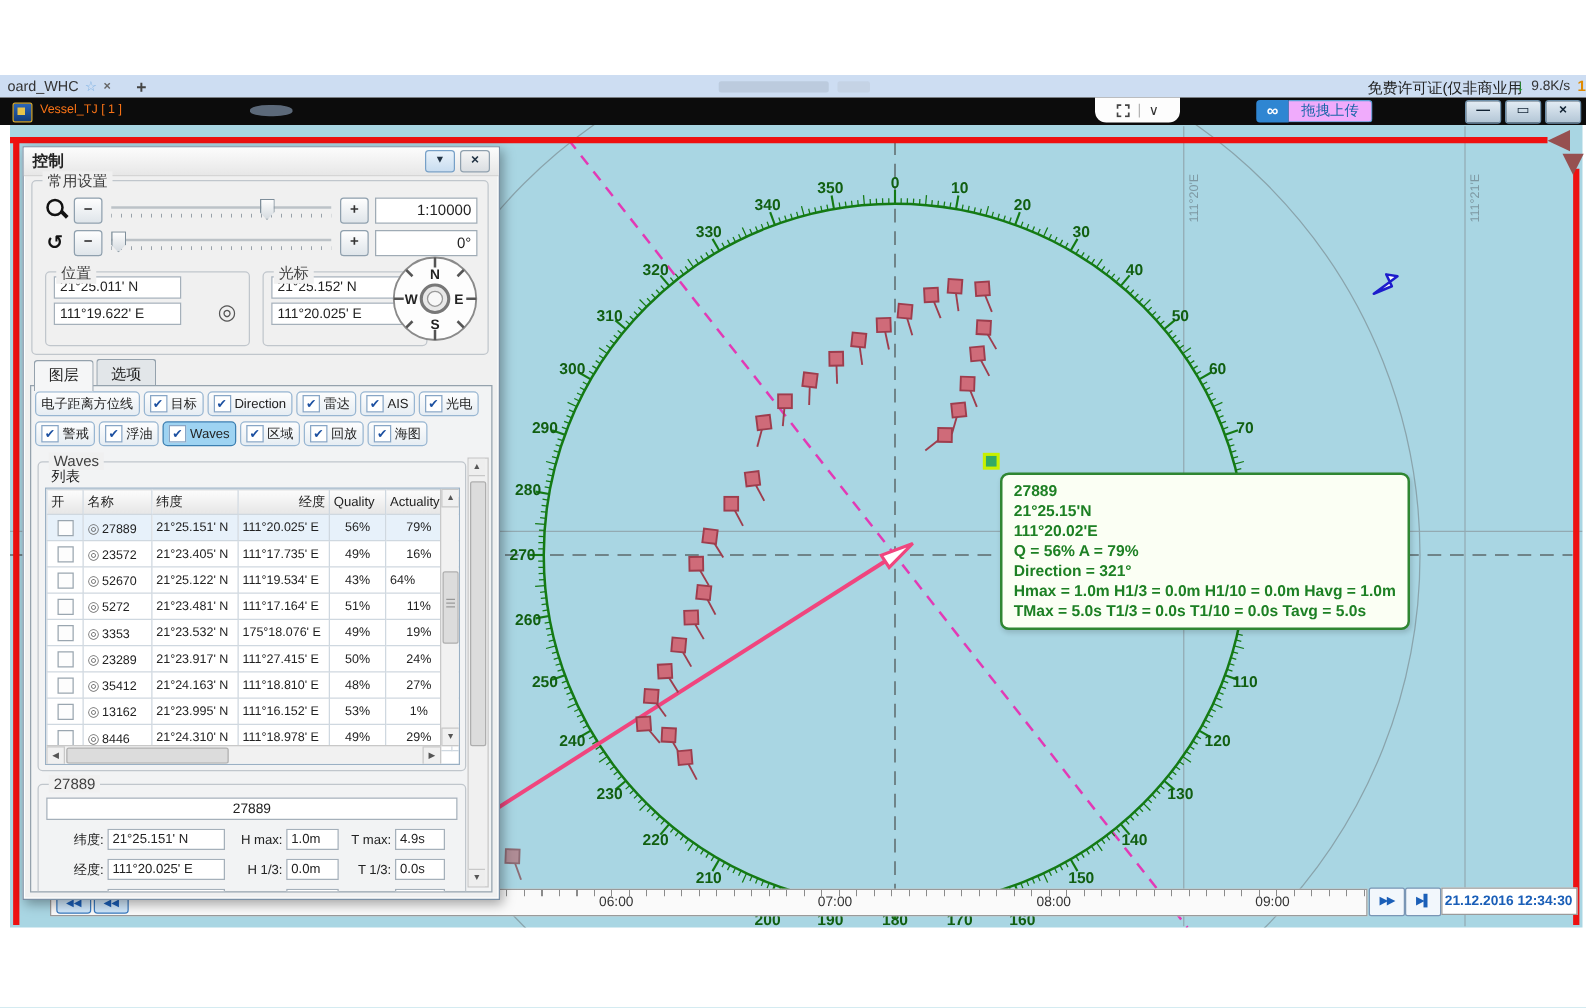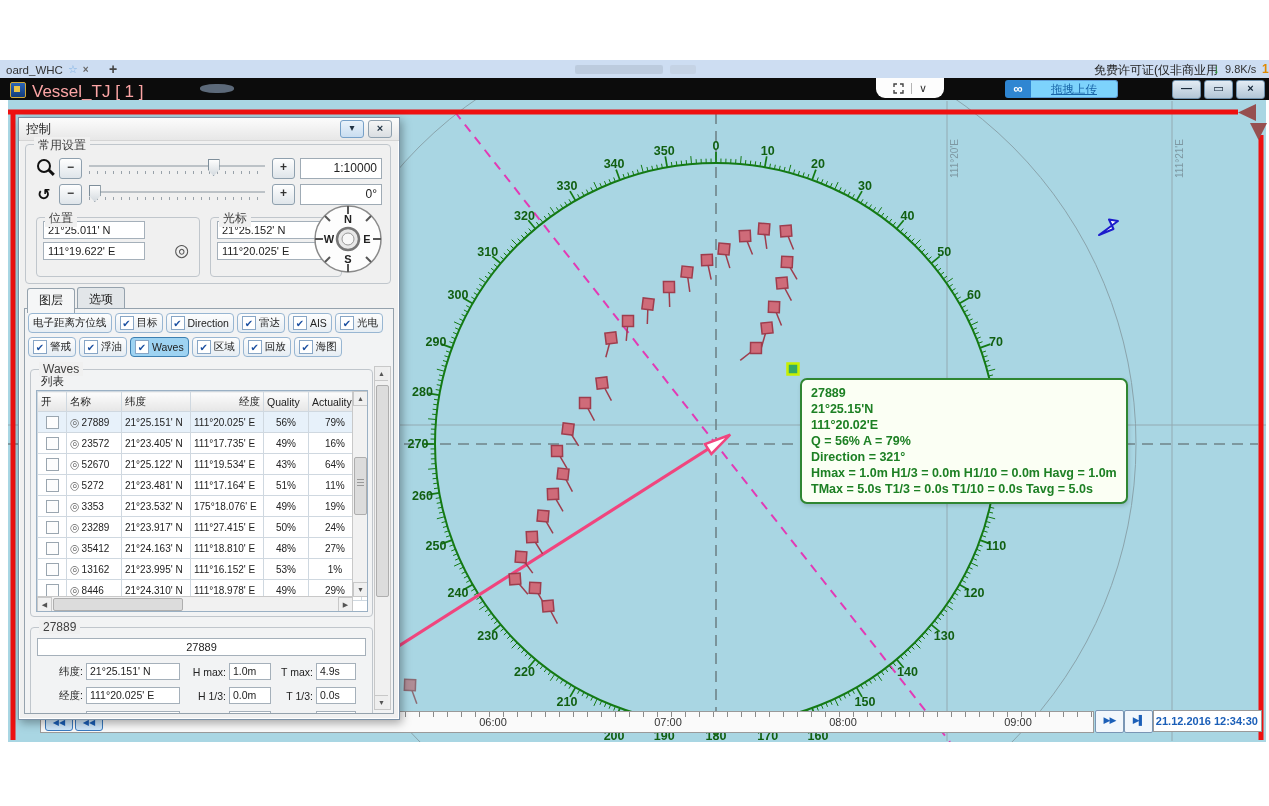--- a/index.html
+++ b/index.html
@@ -14,43 +14,43 @@
   .blur1{position:absolute;left:575px;top:5px;width:88px;height:9px;background:#b9c8da;border-radius:2px;opacity:.85;}
   .blur2{position:absolute;left:670px;top:5px;width:26px;height:9px;background:#c2cfdf;border-radius:2px;opacity:.7;}
   .license{position:absolute;left:1094px;top:2px;font-size:12px;color:#222;white-space:nowrap;}
   .dl-arrow{position:absolute;left:1213px;top:1px;color:#1f9e2c;font-weight:bold;font-size:13px;}
   .speed{position:absolute;left:1225px;top:3px;font-size:11px;color:#333;}
   .oband{position:absolute;left:1262px;top:2px;color:#e08a00;font-weight:bold;font-size:12px;}
   
   .titlebar{position:absolute;left:0;top:78px;width:1269px;height:22px;background:#0c0c0c;z-index:50;}
   .appico{position:absolute;left:10px;top:4px;width:14px;height:14px;background:linear-gradient(#2c66b8,#123c7a);border:1px solid #cfa93a;border-radius:2px;}
   .appico::after{content:"";position:absolute;left:3px;top:3px;width:6px;height:6px;background:#e8c44a;}
-  .apptitle{position:absolute;left:32px;top:4px;color:#fca5a5;font-size:17px;}
+  .apptitle{position:absolute;left:32px;top:4px;color:#f97316;font-size:10px;}
   .tbblur{position:absolute;left:200px;top:6px;width:34px;height:9px;background:#9fb6d4;border-radius:45%;opacity:.55;}
   .notch{position:absolute;left:876px;top:0;width:68px;height:20px;background:#fdfdfd;border-radius:0 0 9px 9px;display:flex;align-items:center;justify-content:center;gap:7px;color:#444;}
   .notch .sep{width:1px;height:11px;background:#b5b5b5;}
   .caret{font-size:11px;color:#333;}
   .upwrap{position:absolute;left:1005px;top:2px;height:18px;display:flex;align-items:center;}
   .upico{width:26px;height:18px;background:#2f86d2;border-radius:3px 0 0 3px;color:#fff;text-align:center;line-height:17px;font-weight:bold;font-size:13px;}
-  .uplabel{height:16px;background:#7dd3fc;border:1px solid #5f9fd6;border-left:none;border-radius:0 3px 3px 0;color:#1a66a8;font-size:11.5px;line-height:16px;padding:0 20px;text-decoration:underline;}
+  .uplabel{height:16px;background:#f0abfc;border:1px solid #5f9fd6;border-left:none;border-radius:0 3px 3px 0;color:#1a66a8;font-size:11.5px;line-height:16px;padding:0 10px;}
   .winbtns{position:absolute;right:4px;top:2px;display:flex;gap:3px;}
   .wbtn{width:27px;height:17px;background:linear-gradient(#e3ecf4,#b3c6d6);border:1px solid #6f90ab;border-radius:3px;text-align:center;line-height:15px;font-size:11px;color:#123;font-weight:bold;}
   
   #map{position:absolute;left:0;top:0;z-index:1;}
   .tl-bar{position:absolute;left:40px;top:711px;width:1052px;height:20px;background:#fafafa;border:1px solid #9a9a9a;z-index:10;}
   .tl-ticks{position:absolute;left:0;top:0;right:0;height:5px;background:repeating-linear-gradient(90deg,#8a8a8a 0 1px,transparent 1px 14px);}
   .tl-label{position:absolute;top:4px;transform:translateX(-50%);font-size:11px;color:#333;}
   .tl-btn{position:absolute;width:26px;height:14px;top:3px;background:#cfe7fb;border:1px solid #3a7bc0;border-radius:3px;color:#1b5fb8;font-size:8px;text-align:center;line-height:13px;}
   .tr-btn{position:absolute;top:710px;width:27px;height:21px;background:#f2f7fc;border:1px solid #7a96b5;border-radius:2px;color:#1b5fb8;font-size:9px;text-align:center;line-height:19px;z-index:10;letter-spacing:-1px;}
   .dtbox{position:absolute;left:1153px;top:710px;width:104px;height:20px;background:#fff;border:1px solid #9a9a9a;color:#1b5fb8;font-weight:bold;font-size:11px;text-align:right;line-height:20px;padding-right:3px;z-index:10;}
   .tooltip{position:absolute;left:800px;top:378px;width:306px;background:#fbfff4;border:2px solid #2f8632;border-radius:7px;padding:5px 9px;color:#1d8024;font-weight:bold;font-size:12.5px;line-height:1.28;z-index:20;box-shadow:1px 2px 4px rgba(0,0,0,.15);}
   
   .panel{position:absolute;left:18px;top:117px;width:380px;height:601px;background:#f0f0f0;border:1px solid #7b90a5;box-shadow:2px 3px 9px rgba(0,0,0,.35), inset 0 0 0 1px #fff;z-index:40;}
   .ptitle{height:22px;background:linear-gradient(#fcfcfc,#e7e7e7);border-bottom:1px solid #d5d5d5;display:flex;align-items:center;padding:0 7px;}
-  .ptitle .txt{font-weight:normal;font-size:12.5px;}
+  .ptitle .txt{font-weight:bold;font-size:12.5px;}
   .ptitle .sp{flex:1;}
   .tb-btn{width:22px;height:16px;border:1px solid #76a0c8;border-radius:3px;background:linear-gradient(#eaf3fb,#c9ddf0);text-align:center;line-height:14px;font-size:10px;color:#234;margin-left:4px;}
   .tb-btn.close{background:linear-gradient(#f5f5f5,#dadee2);border-color:#8fa0ae;font-weight:bold;font-size:11px;}
   .gbox{border:1px solid #c0c6cc;border-radius:4px;position:relative;background:transparent;}
   .legend{position:absolute;top:-8px;left:8px;background:#f0f0f0;padding:0 4px;font-size:12px;color:#404040;white-space:nowrap;}
   .fs-common{position:absolute;left:6px;top:26px;width:364px;height:138px;}
   .srow{display:flex;align-items:center;gap:5px;padding:0 8px;height:26px;}
   .srow.first{margin-top:10px;}
   .sicon{width:20px;text-align:center;font-size:16px;font-weight:bold;color:#111;}
   .mag{width:10px;height:10px;border:2.5px solid #111;border-radius:50%;position:relative;display:inline-block;}
@@ -813,21 +813,21 @@
                 <td style="text-align: center;">49%</td>
                 <td style="text-align: center;">16%</td>
                 <td style="text-align: center;">16.</td>
               </tr>
               <tr class="">
                 <td style="text-align: center;"><span class="cb2"></span></td>
                 <td><span class="tgt">◎</span>52670</td>
                 <td>21°25.122' N</td>
                 <td>111°19.534' E</td>
                 <td style="text-align: center;">43%</td>
-                <td style="text-align: center;">64%</td>
+                <td style="">64%</td>
                 <td style="text-align: center;">10.</td>
               </tr>
               <tr class="">
                 <td style="text-align: center;"><span class="cb2"></span></td>
                 <td><span class="tgt">◎</span>5272</td>
                 <td>21°23.481' N</td>
                 <td>111°17.164' E</td>
                 <td style="text-align: center;">51%</td>
                 <td style="text-align: center;">11%</td>
                 <td style="text-align: center;">15.</td>

